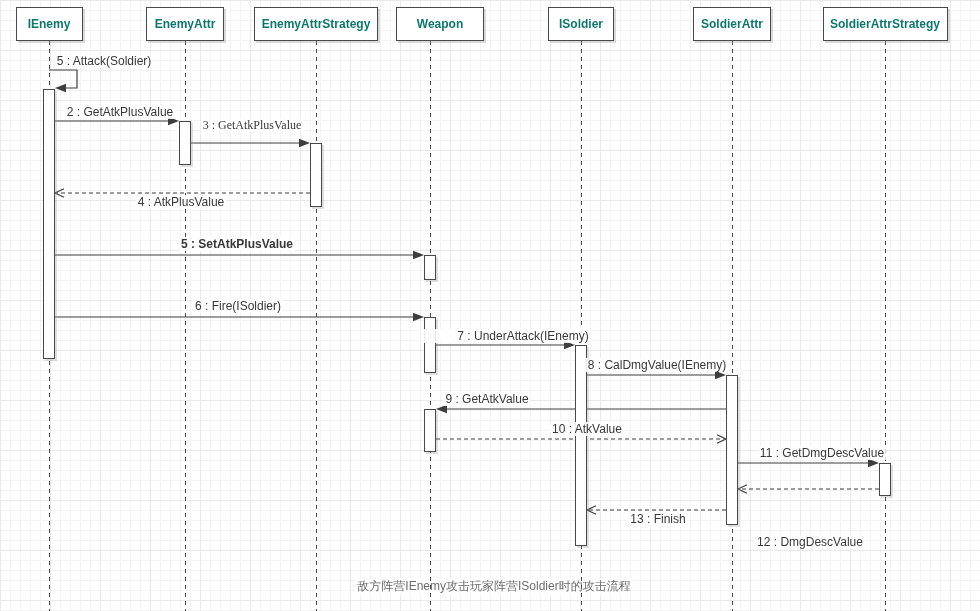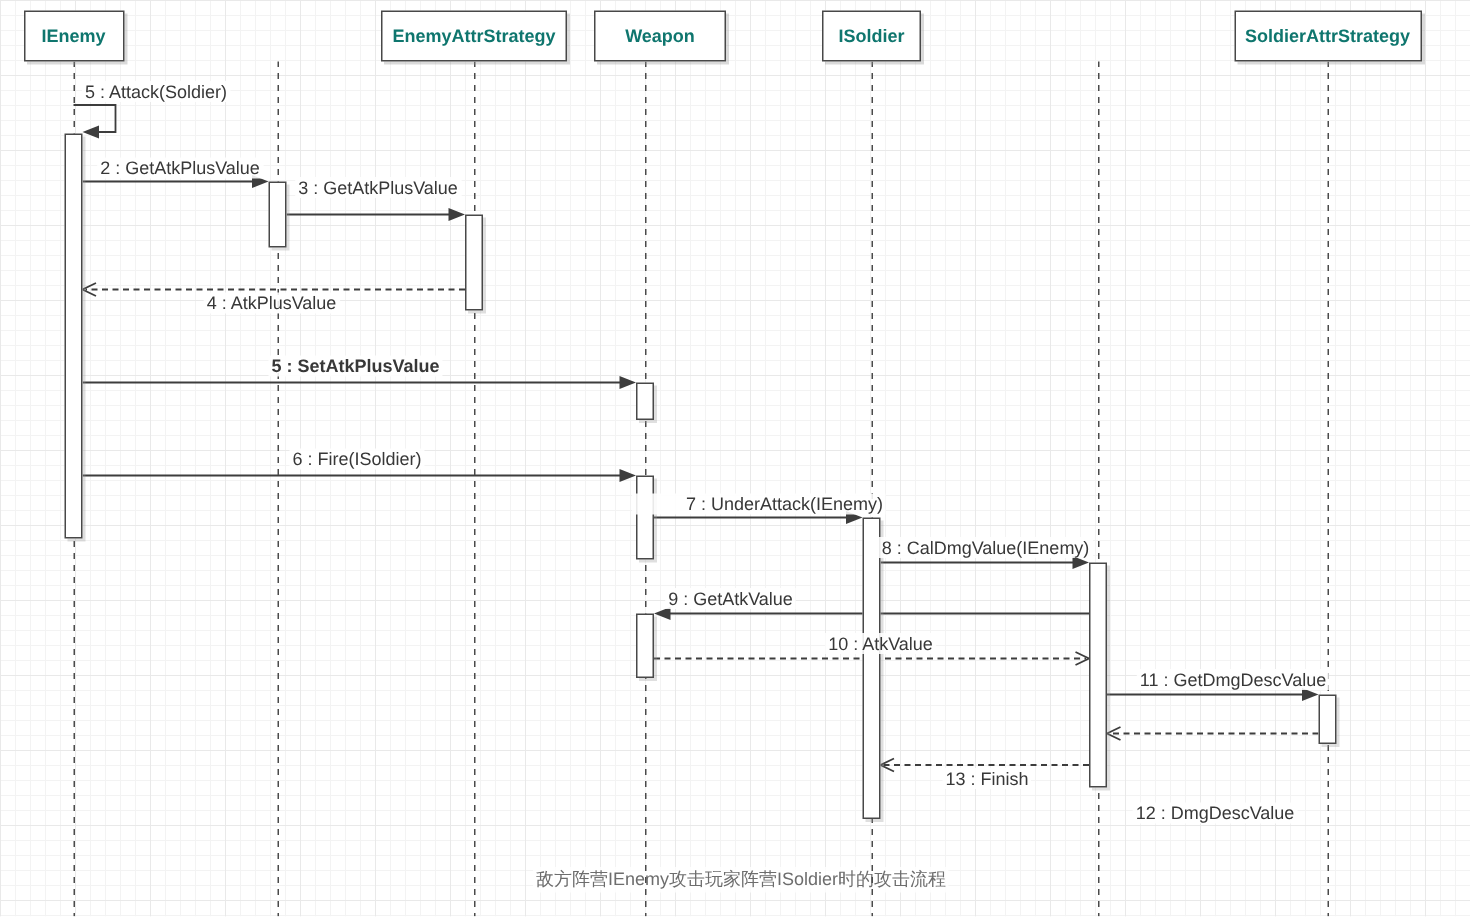--- a/index.html
+++ b/index.html
@@ -76,41 +76,43 @@
       <path d="M 879 463 L 868 458.7 L 868 467.3 Z" fill="#3d3d3d" stroke="none"></path>
       <line x1="879" y1="489" x2="740" y2="489" stroke="#3d3d3d" stroke-width="1.2" stroke-dasharray="4 3"></line>
       <path d="M 747 484.7 L 738 489 L 747 493.3" fill="none" stroke="#3d3d3d" stroke-width="1.2"></path>
       <line x1="726" y1="510" x2="589" y2="510" stroke="#3d3d3d" stroke-width="1.2" stroke-dasharray="4 3"></line>
       <path d="M 596 505.7 L 587 510 L 596 514.3" fill="none" stroke="#3d3d3d" stroke-width="1.2"></path>
     </svg>
   <div id="caption" style="left: 494px; top: 578px;">敌方阵营IEnemy攻击玩家阵营ISoldier时的攻击流程</div>
 <div class="lifeline" style="left: 49px; top: 41px; height: 570px;"></div>
     <div class="actor-box" style="left: 15.5px; top: 7px; width: 67px; height: 34px;">IEnemy</div>
     <div class="lifeline" style="left: 185px; top: 41px; height: 570px;"></div>
+    <div class="actor-box" style="left: 146px; top: 7px; width: 78px; height: 34px;">EnemyAttr</div>
     <div class="lifeline" style="left: 316px; top: 41px; height: 570px;"></div>
     <div class="actor-box" style="left: 254px; top: 7px; width: 124px; height: 34px;">EnemyAttrStrategy</div>
     <div class="lifeline" style="left: 430px; top: 41px; height: 570px;"></div>
     <div class="actor-box" style="left: 396px; top: 7px; width: 88px; height: 34px;">Weapon</div>
     <div class="lifeline" style="left: 581px; top: 41px; height: 570px;"></div>
     <div class="actor-box" style="left: 548px; top: 7px; width: 66px; height: 34px;">ISoldier</div>
     <div class="lifeline" style="left: 732px; top: 41px; height: 570px;"></div>
+    <div class="actor-box" style="left: 693px; top: 7px; width: 78px; height: 34px;">SoldierAttr</div>
     <div class="lifeline" style="left: 885px; top: 41px; height: 570px;"></div>
     <div class="actor-box" style="left: 822.5px; top: 7px; width: 125px; height: 34px;">SoldierAttrStrategy</div>
     <div class="activation" style="left: 43px; top: 89px; height: 270px;"></div>
     <div class="activation" style="left: 179px; top: 121px; height: 44px;"></div>
     <div class="activation" style="left: 310px; top: 143px; height: 64px;"></div>
     <div class="activation" style="left: 424px; top: 255px; height: 25px;"></div>
     <div class="activation" style="left: 424px; top: 317px; height: 56px;"></div>
     <div class="activation" style="left: 424px; top: 409px; height: 43px;"></div>
     <div class="activation" style="left: 575px; top: 345px; height: 201px;"></div>
     <div class="activation" style="left: 726px; top: 375px; height: 150px;"></div>
     <div class="activation" style="left: 879px; top: 463px; height: 33px;"></div>
     <div class="msg-label" style="left: 104px; top: 61px;">5 : Attack(Soldier)</div>
     <div class="msg-label" style="left: 120px; top: 112px;">2 : GetAtkPlusValue</div>
-    <div class="msg-label" style="left: 252px; top: 125px;">3 : GetAtkPlusValue</div>
+    <div class="msg-label" style="left: 252px; top: 125px; font-family: Liberation Serif, serif;">3 : GetAtkPlusValue</div>
     <div class="msg-label" style="left: 181px; top: 202px;">4 : AtkPlusValue</div>
     <div class="msg-label" style="left: 237px; top: 244px; font-weight: bold;">5 : SetAtkPlusValue</div>
     <div class="msg-label" style="left: 238px; top: 306px;">6 : Fire(ISoldier)</div>
     <div class="msg-label" style="left: 506px; top: 336px; padding-left: 36px;">7 : UnderAttack(IEnemy)</div>
     <div class="msg-label" style="left: 657px; top: 365px;">8 : CalDmgValue(IEnemy)</div>
     <div class="msg-label" style="left: 487px; top: 399px;">9 : GetAtkValue</div>
     <div class="msg-label" style="left: 587px; top: 429px;">10 : AtkValue</div>
     <div class="msg-label" style="left: 810px; top: 453px; margin-left: 12px;">11 : GetDmgDescValue</div>
     <div class="msg-label" style="left: 810px; top: 498px; margin-top: 44px;">12 : DmgDescValue</div>
     <div class="msg-label" style="left: 658px; top: 519px;">13 : Finish</div>

